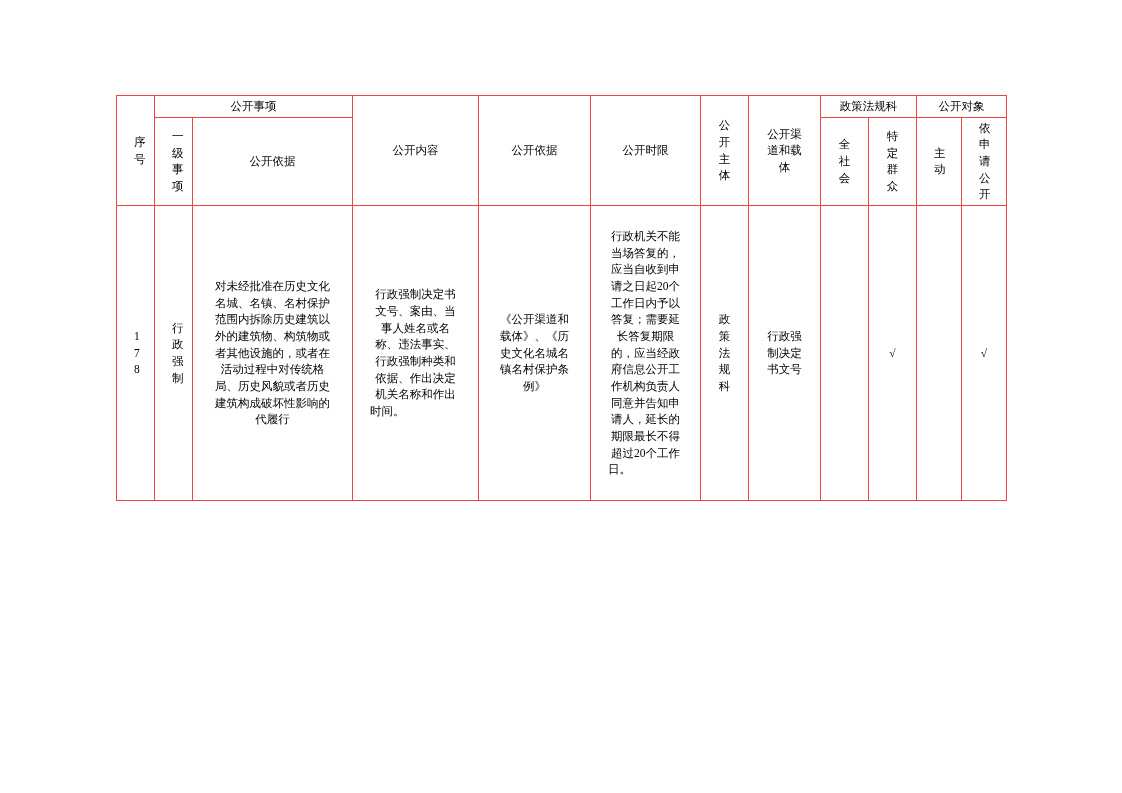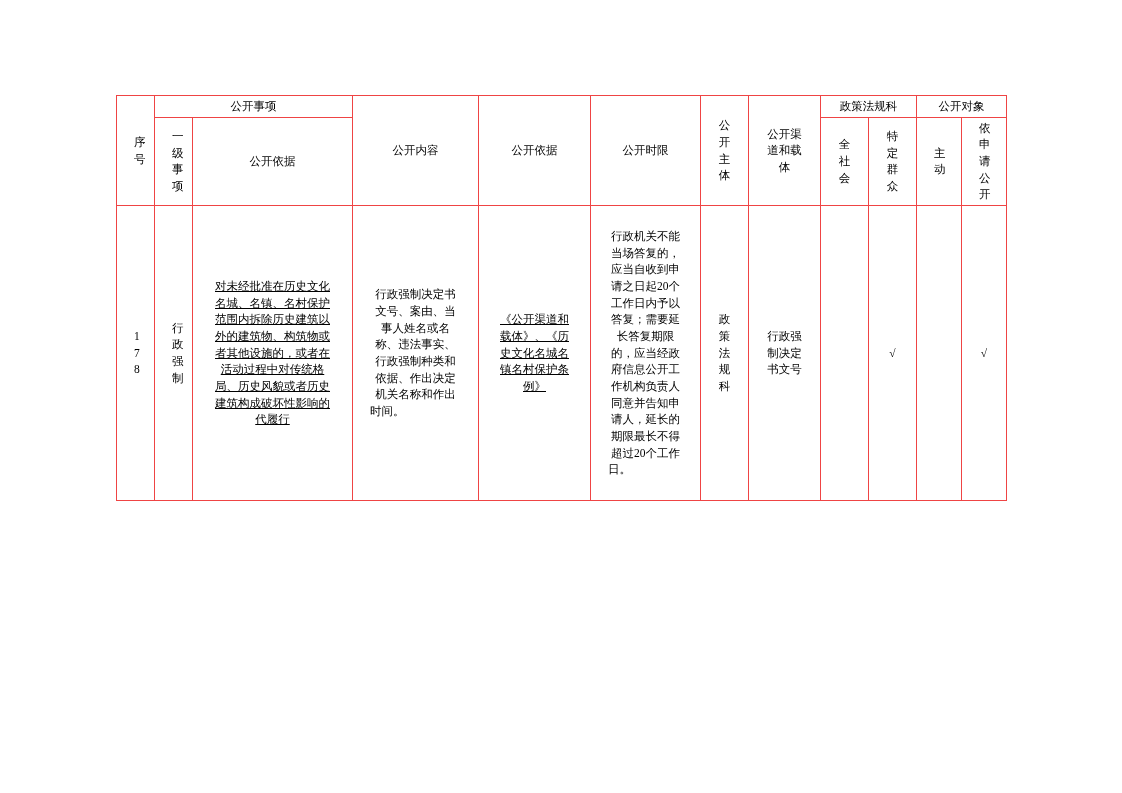--- a/index.html
+++ b/index.html
@@ -58,21 +58,20 @@
     line-height: 1.3;
   }
   td.body-cell {
     height: 290px;
     vertical-align: middle;
   }
   td.just {
     text-align: justify;
     text-align-last: center;
     padding: 4px 6px;
-    text-decoration: underline;
   }
   td.just-left {
     text-align: justify;
     text-align-last: left;
     padding: 4px 6px;
   }
   .check {
     font-size: 13px;
   }
 </style>

